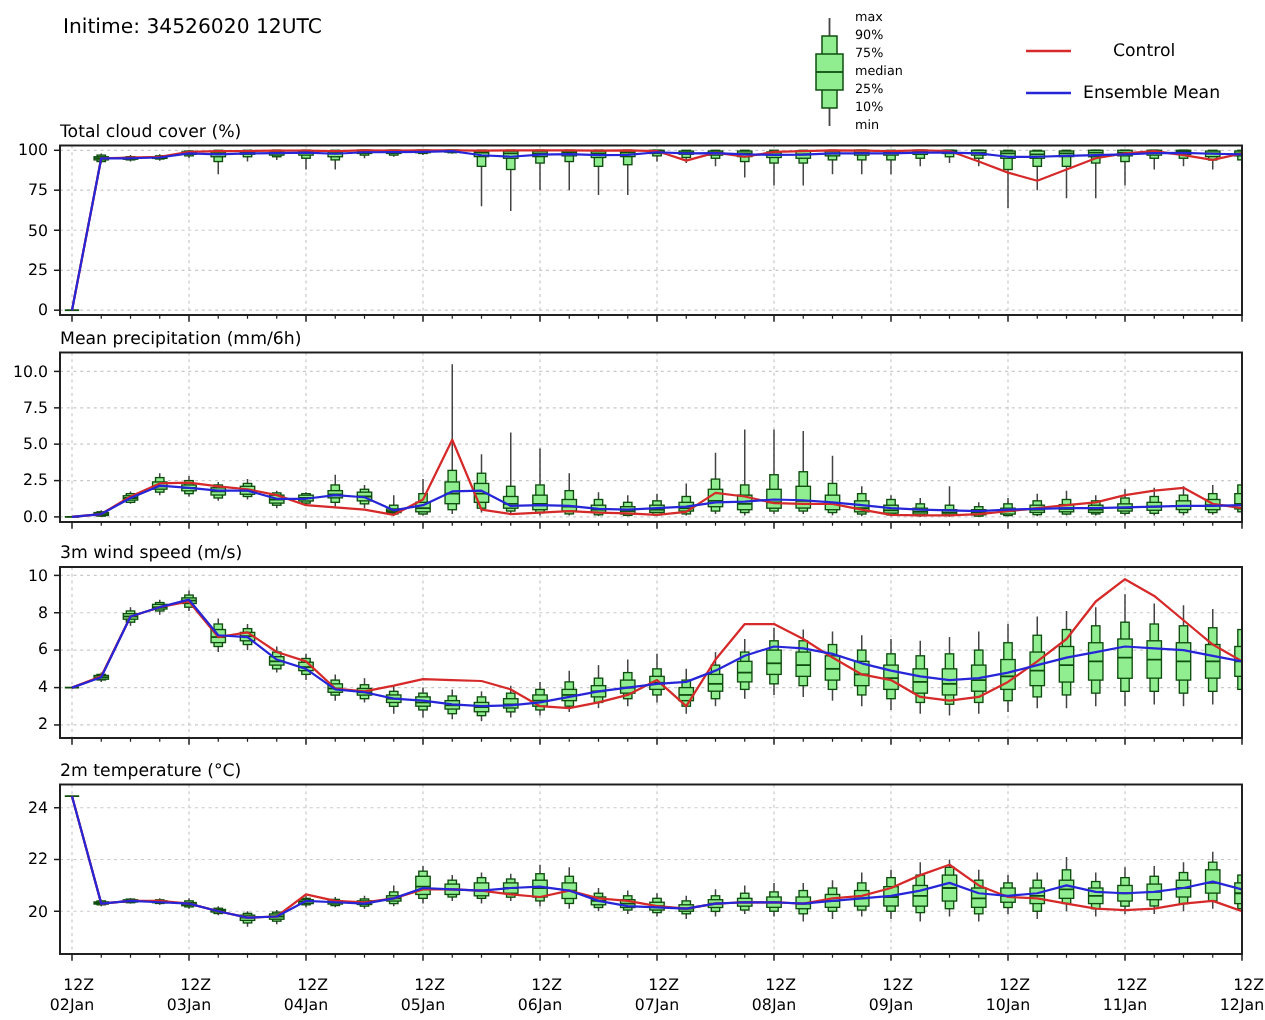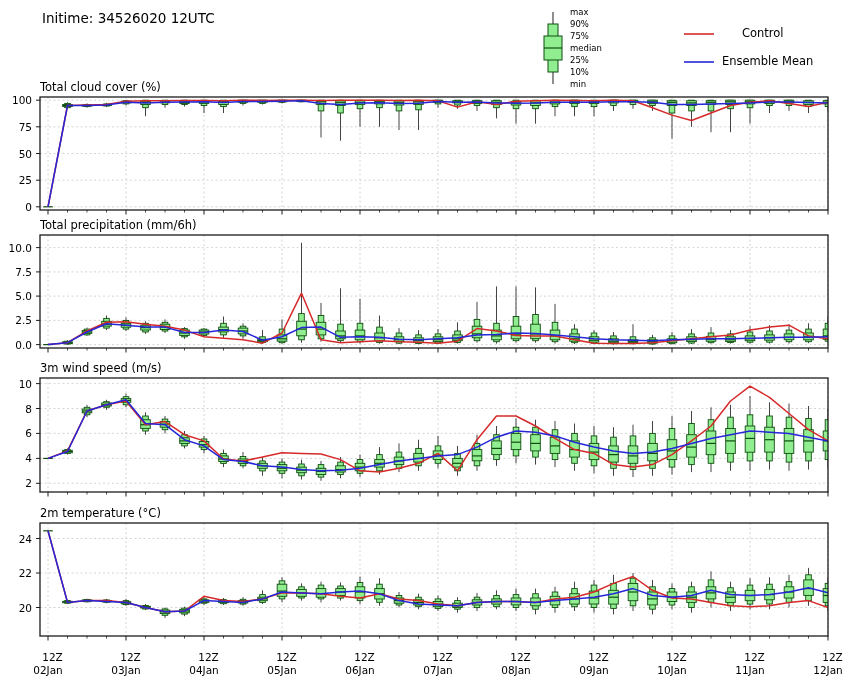--- a/index.html
+++ b/index.html
@@ -295,21 +295,21 @@
         <line x1="772.5" y1="113" x2="772.5" y2="115.5" stroke="#1c1c1c" stroke-width="0.8"></line>
         <line x1="792" y1="113" x2="792" y2="117.5" stroke="#1c1c1c" stroke-width="1"></line>
       </svg>
       <div class="ytick" style="left: -42px; top: 103.802px;">0</div>
       <div class="ytick" style="left: -42px; top: 77.1509px;">25</div>
       <div class="ytick" style="left: -42px; top: 50.5px;">50</div>
       <div class="ytick" style="left: -42px; top: 23.8491px;">75</div>
       <div class="ytick" style="left: -42px; top: -2.80189px;">100</div>
     </div>
   <div class="panel" id="panel1" style="top:235px;width:788px;height:113px;">
-    <div class="ptitle">Total precipitation (mm/6h)</div>
+    <div class="ptitle">Mean precipitation (mm/6h)</div>
   <svg width="798" height="122" style="position:absolute;left:-4px;top:0;overflow:visible;">
         <defs>
           <clipPath id="clip1">
             <rect x="4" y="0" width="788" height="113"></rect>
           </clipPath>
         </defs>
         <line x1="12" y1="0" x2="12" y2="113" stroke="#c9c9c9" stroke-width="0.8" stroke-dasharray="2,2.5"></line>
         <line x1="90" y1="0" x2="90" y2="113" stroke="#c9c9c9" stroke-width="0.8" stroke-dasharray="2,2.5"></line>
         <line x1="168" y1="0" x2="168" y2="113" stroke="#c9c9c9" stroke-width="0.8" stroke-dasharray="2,2.5"></line>
         <line x1="246" y1="0" x2="246" y2="113" stroke="#c9c9c9" stroke-width="0.8" stroke-dasharray="2,2.5"></line>

